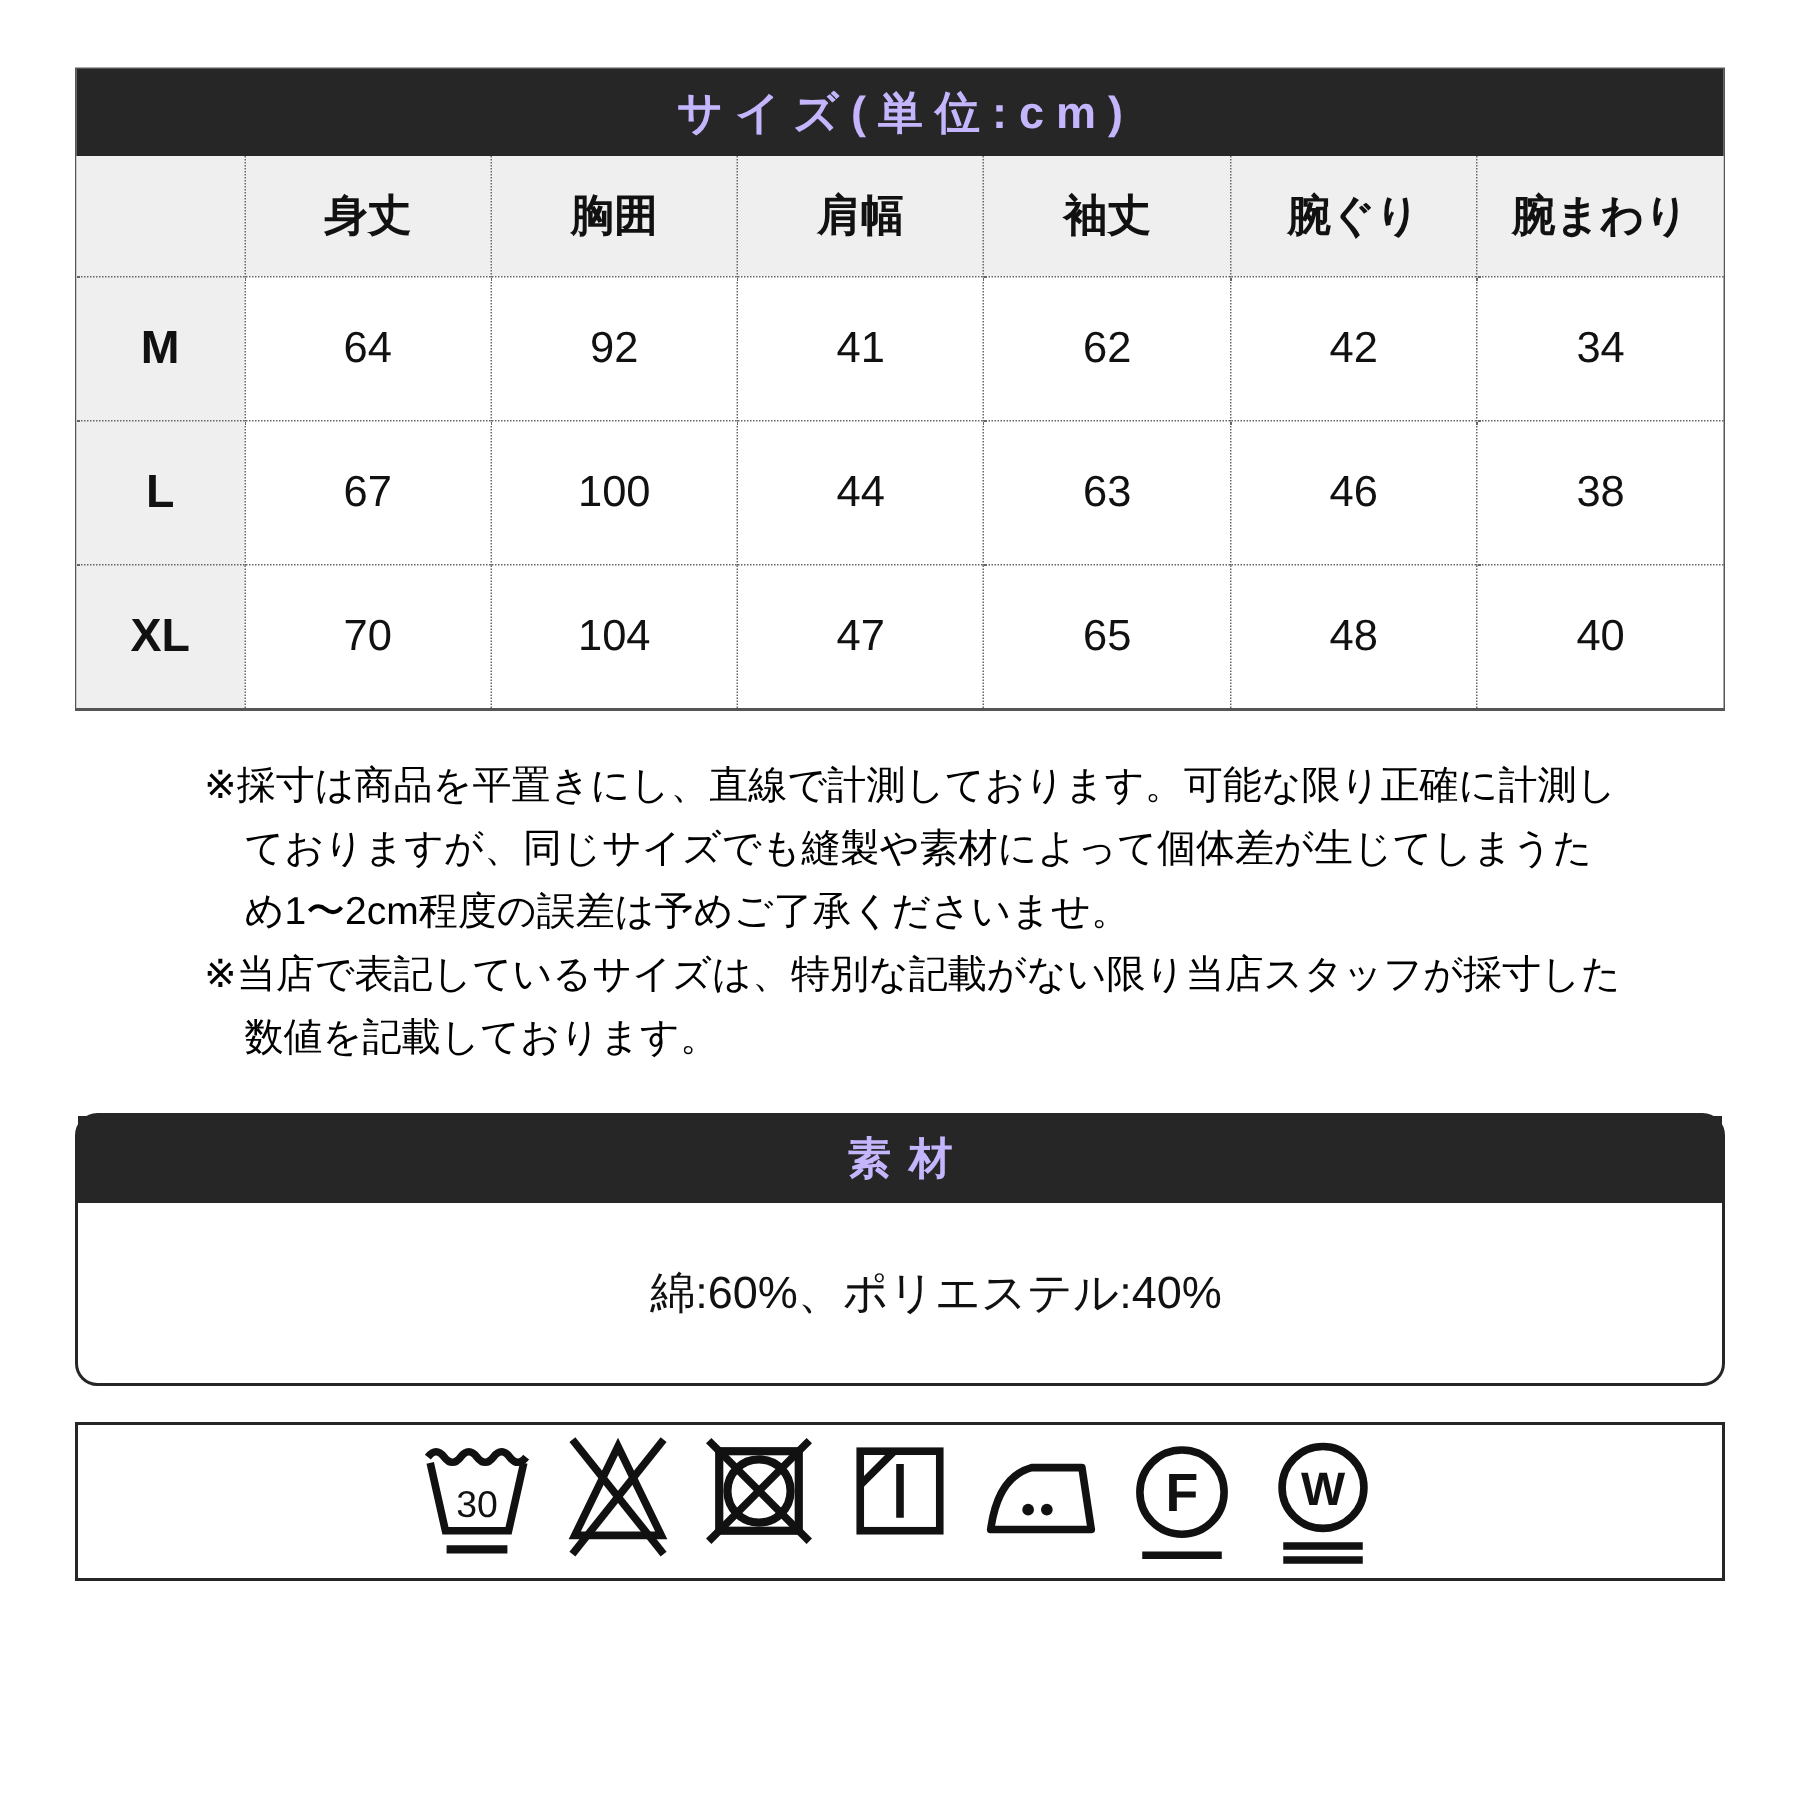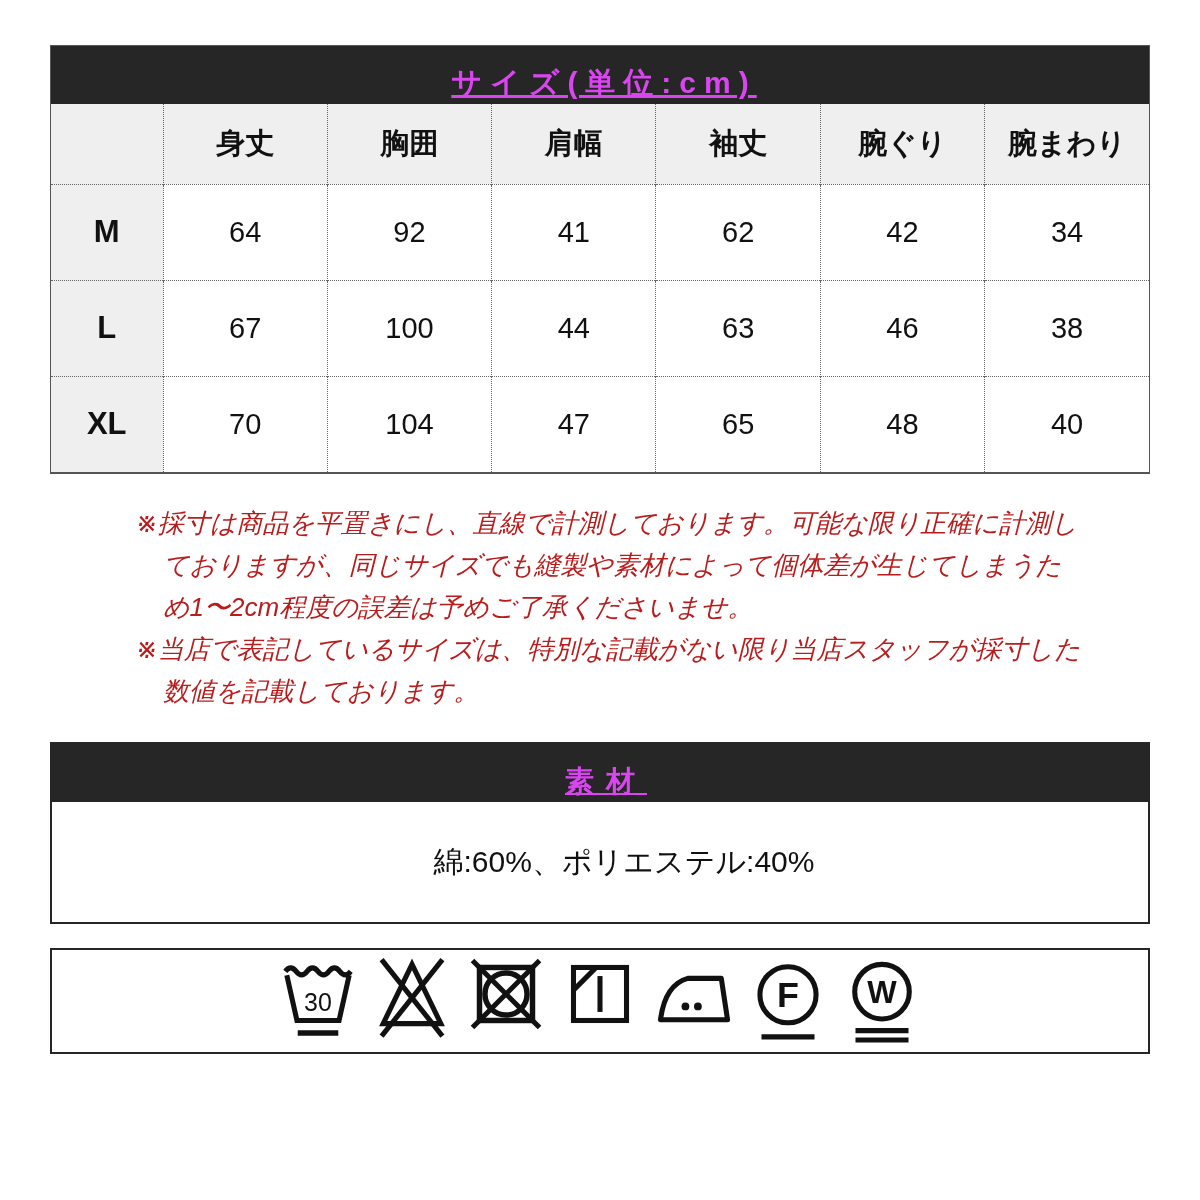--- a/index.html
+++ b/index.html
@@ -7,24 +7,23 @@
   body {
     width: 1200px; height: 1200px; overflow: hidden;
     background: #ffffff; color: #111111;
     font-family: "Liberation Sans", "DejaVu Sans", sans-serif;
   }
   .page { padding: 45px 50px 0 50px; }
 
   
   .size-section { border: 1px solid #555; border-bottom-width: 2px; }
   .section-bar {
-    background: #262626; color: #d946ef;
-    display: flex; align-items: flex-end; justify-content: center;
+    background: #262626; color: #c4b5fd;
+    display: flex; align-items: center; justify-content: center;
     font-weight: bold;
-    text-decoration: underline;
   }
   .size-section .section-bar { height: 58px; font-size: 30px; letter-spacing: 8px; text-indent: 8px; }
   table.size-table { width: 100%; border-collapse: collapse; table-layout: fixed; }
   .size-table col.c-size { width: 112px; }
   .size-table th, .size-table td {
     text-align: center; vertical-align: middle;
     border-left: 1px dotted #666;
   }
   .size-table th:first-child, .size-table td:first-child { border-left: none; }
   .size-table thead tr { height: 80px; }
@@ -32,28 +31,27 @@
   .size-table tbody tr { height: 96px; }
   .size-table tbody td { border-top: 1px dotted #666; font-size: 29px; font-weight: normal; }
   .size-table tbody td.row-label { background: #efefef; font-weight: bold; font-size: 31px; }
 
   
   .notes { margin: 28px 0 0 86px; }
   .note {
     margin: 0; width: 952px;
     font-size: 26px; line-height: 42px;
     padding-left: 27px; text-indent: -27px;
-    color: #b91c1c;
-    font-style: italic;
+    color: #000000;
   }
   .note + .note { }
 
   
   .info-section { border: 2px solid #262626; }
-  .material-section { margin-top: 30px; }
+  .material-section { margin-top: 30px; border-radius: 15px; }
   .info-section .section-bar { height: 58px; font-size: 29px; letter-spacing: 12px; text-indent: 12px; }
   .material-box {
     height: 120px; display: flex; align-items: center; justify-content: center;
     font-size: 30px;
     margin-left: 48px;
   }
   .laundry-section { margin-top: 24px; }
   .laundry-box {
     height: 102px; display: flex; align-items: center; justify-content: center;
     gap: 16px;

